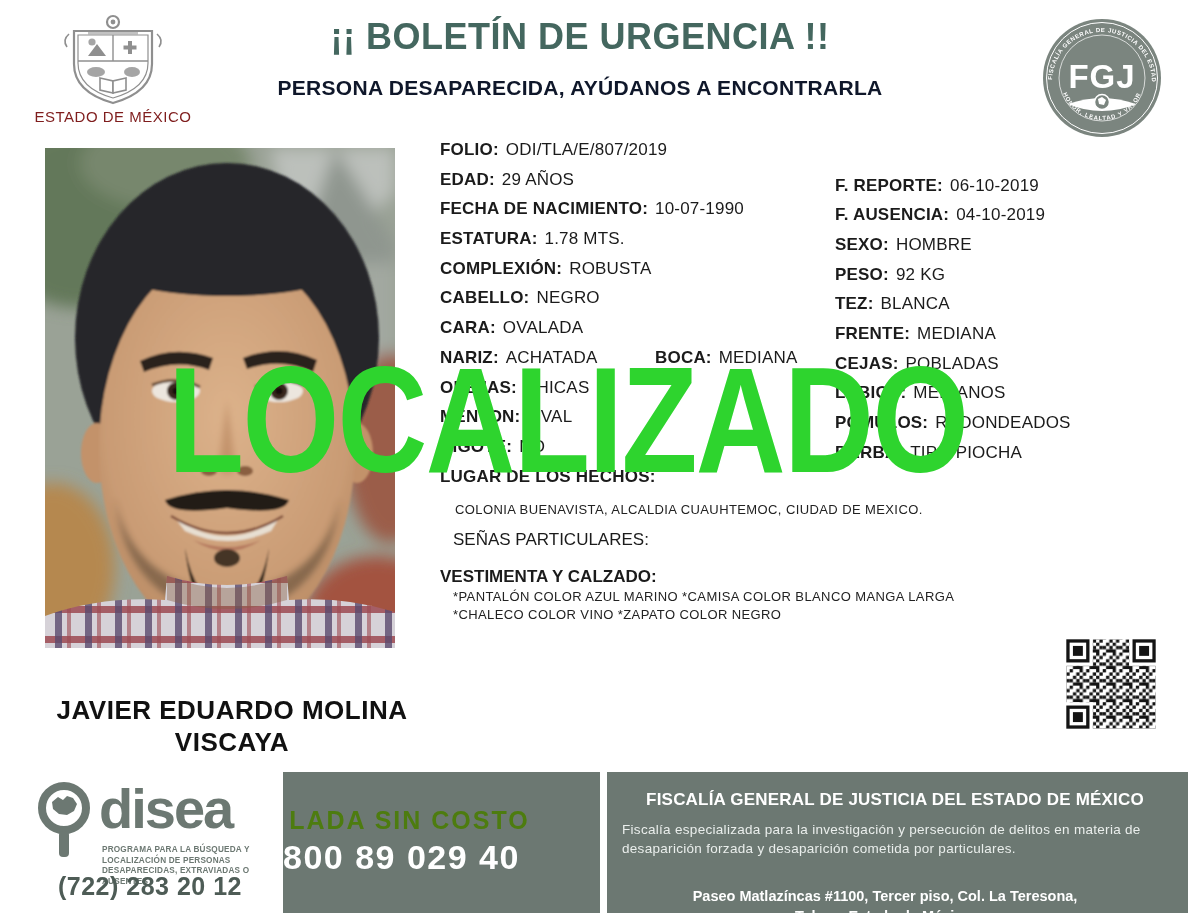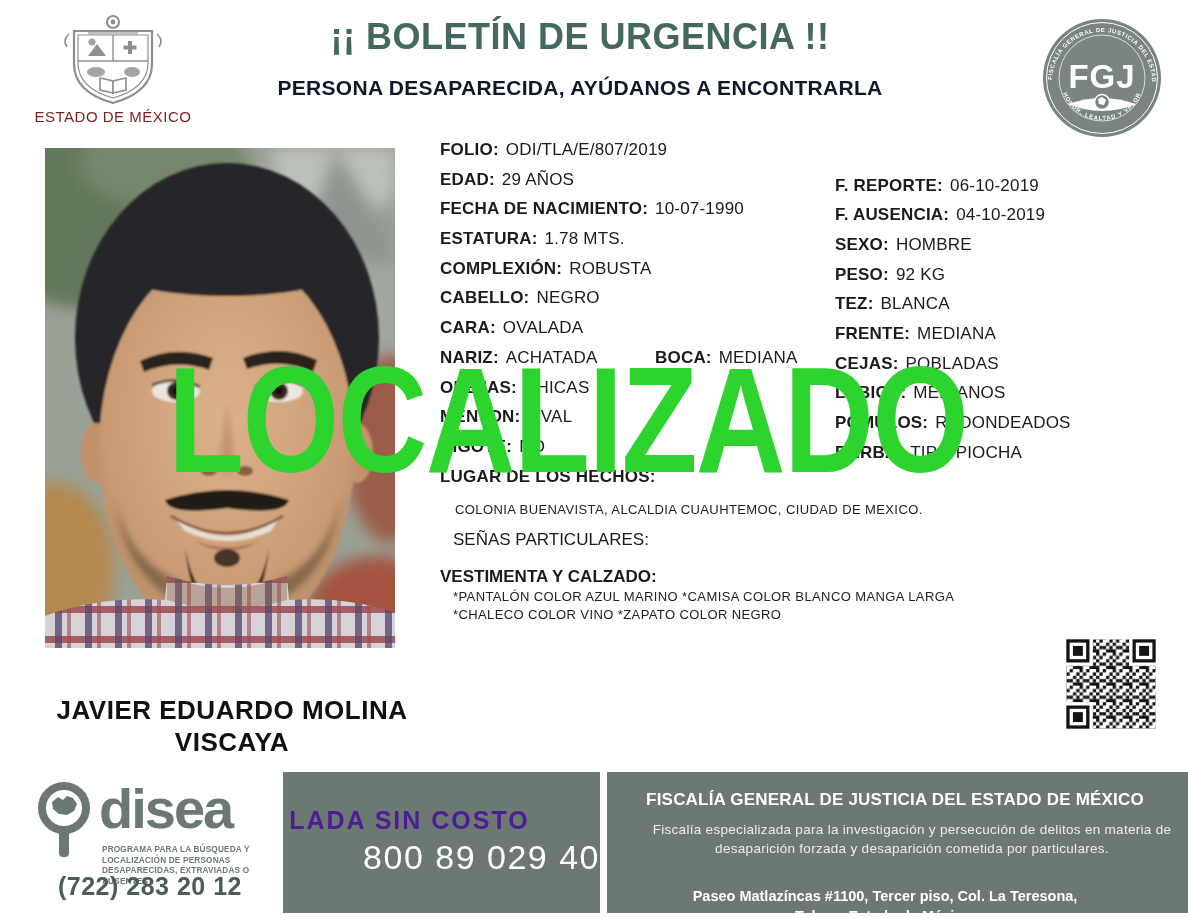--- a/index.html
+++ b/index.html
@@ -40,26 +40,26 @@
   
   .footer-band{position:absolute;left:283px;top:772px;width:905px;height:141px;background:#6c7872;}
   .footer-divider{position:absolute;left:600px;top:772px;width:7px;height:141px;background:#ffffff;}
   .odisea-icon{position:absolute;left:34px;top:782px;}
   .odisea-brand{position:absolute;left:99px;top:776px;font-size:56px;font-weight:800;letter-spacing:-2px;color:#6c7872;}
   .odisea-caption{position:absolute;left:102px;top:845px;width:195px;font-size:8.2px;line-height:10.5px;
         font-weight:700;letter-spacing:.2px;color:#6c7872;}
   .phone{position:absolute;left:20px;top:872px;width:260px;text-align:center;
         font-size:25px;font-weight:800;letter-spacing:.5px;color:#4e5c56;}
   .lada1{position:absolute;left:283px;top:806px;width:253px;text-align:center;z-index:2;
-        font-size:25px;font-weight:800;letter-spacing:2px;color:#4c1d95;}
-  .lada2{position:absolute;left:283px;top:838px;width:317px;text-align:right;z-index:2;
-        font-size:34px;font-weight:400;letter-spacing:1.5px;color:#fff;}
+        font-size:25px;font-weight:800;letter-spacing:2px;color:#4d7c0f;}
+  .lada2{position:absolute;left:283px;top:838px;width:317px;text-align:left;z-index:2;
+        font-size:34px;font-weight:700;letter-spacing:1.5px;color:#fff;}
   .fis-title{position:absolute;left:610px;top:790px;width:570px;text-align:center;z-index:2;
         font-size:17px;font-weight:800;letter-spacing:.2px;color:#fff;}
-  .fis-desc{position:absolute;left:638px;top:820px;width:548px;text-align:center;z-index:2;
+  .fis-desc{position:absolute;left:622px;top:820px;width:548px;z-index:2;
         font-size:13.5px;line-height:19px;font-weight:500;letter-spacing:.3px;color:#eaeeec;}
   .fis-addr{position:absolute;left:610px;top:886px;width:550px;text-align:center;z-index:2;
         font-size:14.5px;line-height:20px;font-weight:800;color:#fff;}
 </style>
 </head>
 <body>
 
 <div class="page">
 
   <svg class="shield" width="130" height="96" viewBox="0 0 130 96">

